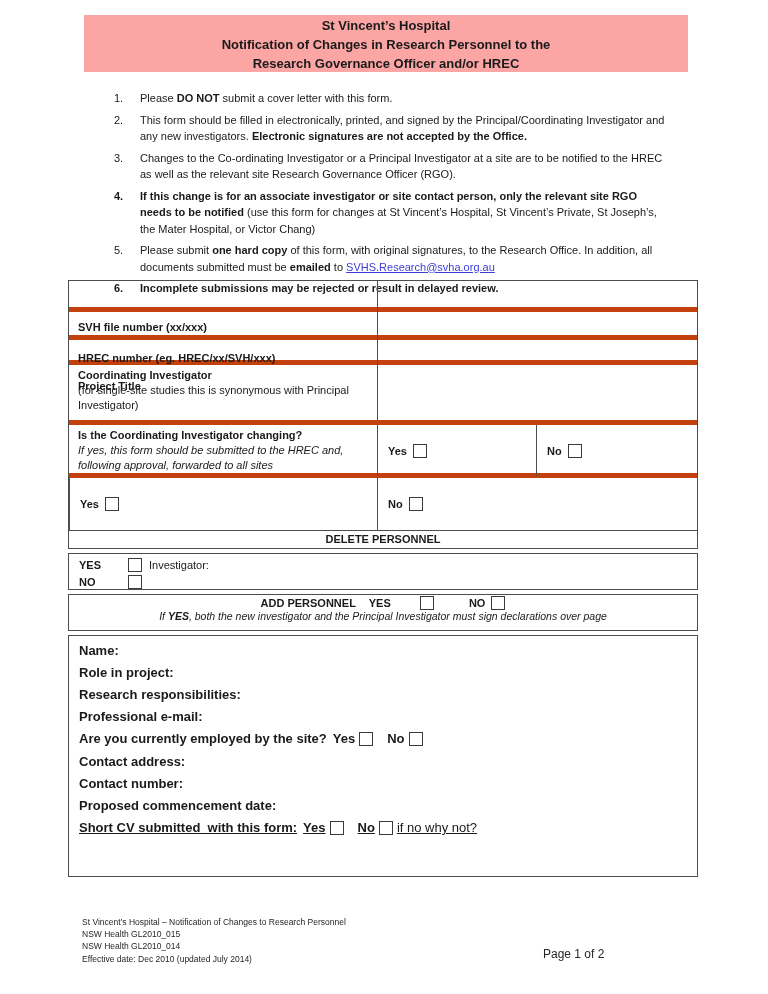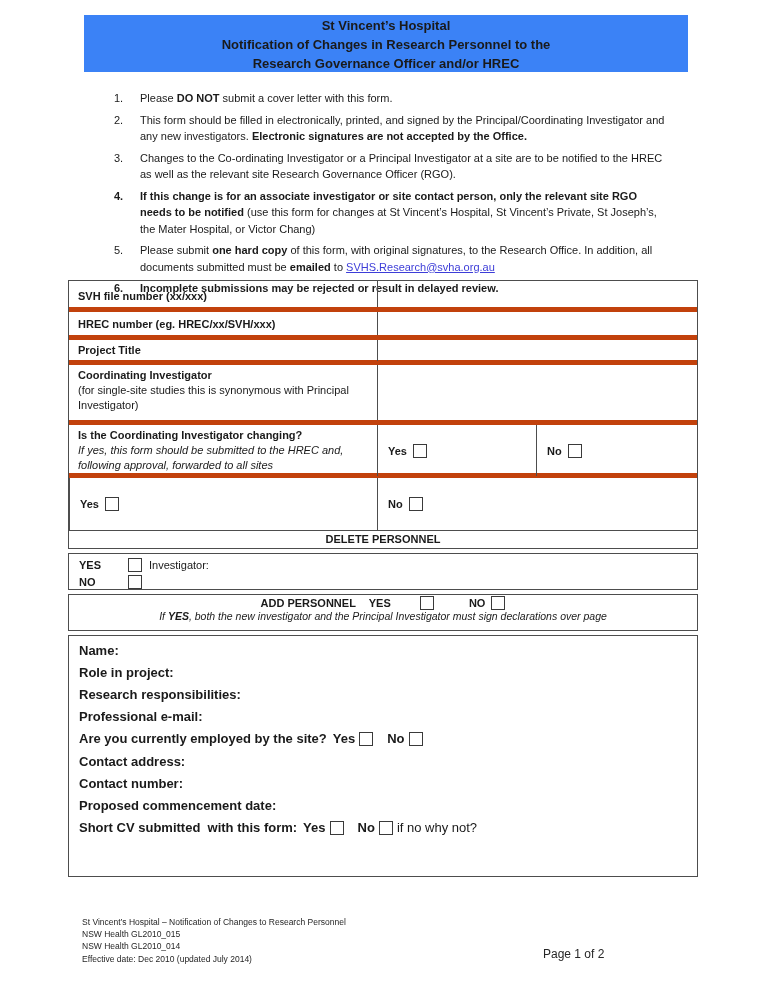--- a/index.html
+++ b/index.html
@@ -10,42 +10,42 @@
     color:#1a1a1a;
     position:relative;
     overflow:hidden;
   }
   .b { font-weight:bold; }
   .link { color:#3d3dd8; text-decoration:underline; cursor:pointer; }
 
   
   .header-box {
     position:absolute; left:84px; top:15px; width:604px; height:57px;
-    background:#3b82f6; text-align:center;
+    background:#fca5a5; text-align:center;
     font-weight:bold; font-size:13px; line-height:19px; padding-top:1px;
   }
 
   
   .instructions { position:absolute; left:114px; top:90px; width:556px; font-size:11px; line-height:16.5px; }
   .instr-item { display:flex; margin-bottom:5px; }
   .instr-num { width:26px; flex:none; }
   .instr-text { flex:1; }
 
   
   .form { position:absolute; left:68px; top:280px; width:630px; }
   .main-table { border:1px solid #4d4d4d; }
   .trow { display:grid; grid-template-columns:308px 159px 1fr; border-top:5px solid #c2410c; }
   .trow:first-child { border-top:none; }
   .tcell { padding:3px 9px; }
   .tcell.cdiv { border-left:1px solid #4d4d4d; }
   .label-cell { font-size:11px; line-height:15px; }
   .label-cell .title { font-weight:bold; }
   .label-cell .note { font-weight:normal; }
   .label-cell .note-italic { font-style:italic; }
-  .vc { display:flex; flex-direction:column; justify-content:flex-end; }
+  .vc { display:flex; flex-direction:column; justify-content:flex-end;margin-top:36px; }
   .value-cell { grid-column:2/4; }
   .ynq { display:flex; align-items:center; gap:6px; font-weight:bold; font-size:11px; padding-left:10px; }
   .r1{height:26px;} .r2{height:28px;} .r3{height:25px;} .r4{height:60px;} .r5{height:53px;} .r6{height:57px;}
 
   .cb {
     display:inline-block; width:14px; height:14px;
     border:1.5px solid #3a3a3a; background:#fff;
     vertical-align:-3px; flex:none;
   }
 
@@ -64,21 +64,21 @@
   .add-box { height:37px; text-align:center; }
   .add-line { font-weight:bold; font-size:11px; line-height:14px; margin-top:1px; }
   .add-yes-label { margin-left:10px; }
   .add-yes-cb { margin-left:26px; }
   .add-no-label { margin-left:32px; }
   .add-no-cb { margin-left:3px; }
   .add-note { font-style:italic; font-size:10.5px; line-height:13px; }
 
   .personnel-box { height:242px; padding:8px 10px 0 10px; }
   .field-row { font-size:13px; font-weight:bold; line-height:13px; margin-bottom:9px; white-space:pre-wrap; }
-  .field-row.gap-before { margin-top:9px; }
+  .field-row.gap-before { margin-top:9px;text-decoration:underline; }
   .field-row .yn-label { margin-left:6px; }
   .field-row .cb { margin-left:4px; }
   .field-row .no-label { margin-left:14px; }
   .field-row .suffix { font-weight:normal; margin-left:4px; }
 
   
   .footer { position:absolute; left:82px; top:916px; font-size:8.5px; line-height:12.2px; color:#262626; }
   .page-num { position:absolute; left:543px; top:947px; font-size:12px; color:#262626; }
 </style>
 </head>

